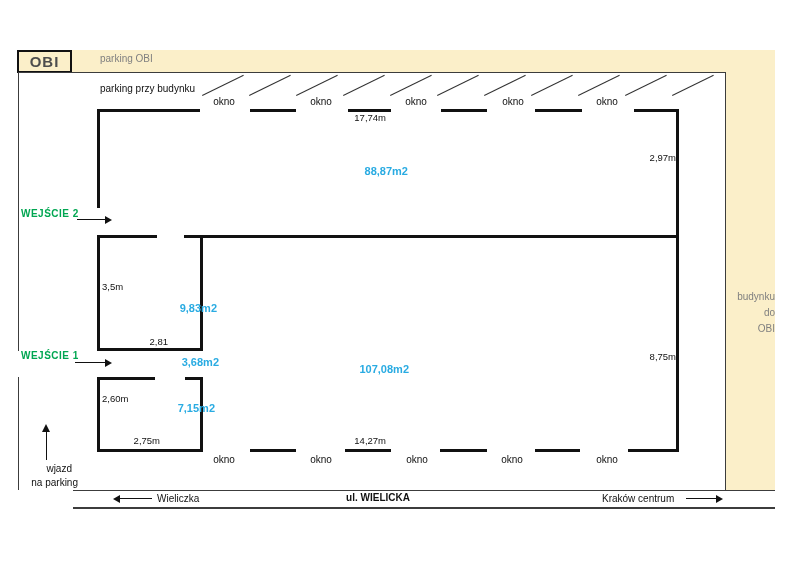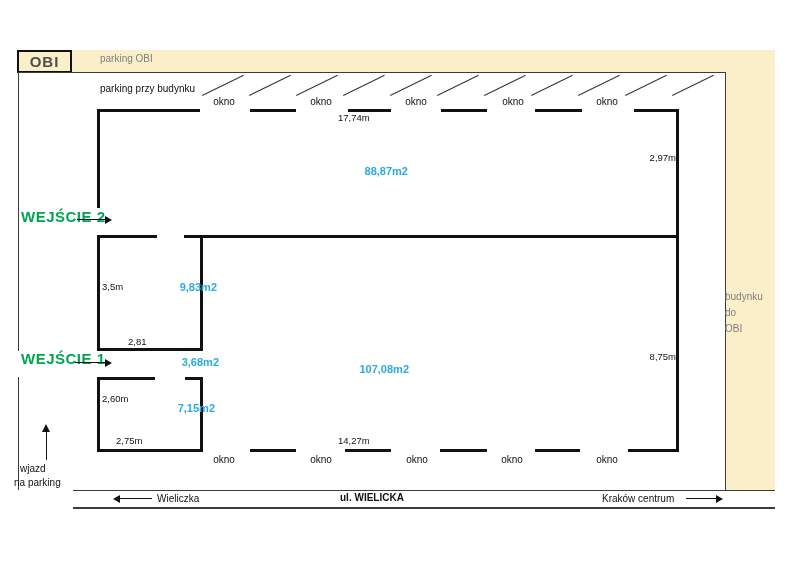--- a/index.html
+++ b/index.html
@@ -7,23 +7,23 @@
     position:relative;width:800px;height:566px;background:#ffffff;
     font-family:"Liberation Sans",sans-serif;overflow:hidden;border-radius:16px;
   }
   .abs{position:absolute;}
   .wall{position:absolute;background:#111;}
   .bline{position:absolute;background:#3c3c3c;}
   .stripe{position:absolute;height:1px;background:#333;transform:rotate(-26deg);transform-origin:0 0;}
   .t10{font-size:10px;color:#111;line-height:1.2;white-space:nowrap;}
   .dim{position:absolute;font-size:9.5px;color:#111;white-space:nowrap;}
   .cyan{position:absolute;font-size:11px;font-weight:bold;color:#29ABE2;white-space:nowrap;text-align:right;}
-  .green{position:absolute;font-size:15px;font-weight:bold;color:#00A651;white-space:nowrap;letter-spacing:.5px;}
+  .green{position:absolute;font-size:10px;font-weight:bold;color:#00A651;white-space:nowrap;letter-spacing:.5px;}
   .gray{color:#808080;}
-  .ctr{text-align:left;}
+  .ctr{text-align:right;}
   .beige{background:#FBEFC9;}
   .okno{position:absolute;font-size:10px;color:#111;width:30px;text-align:center;white-space:nowrap;}
   .ah-right{position:absolute;width:0;height:0;border-left:7px solid #111;border-top:4px solid transparent;border-bottom:4px solid transparent;}
   .ah-left{position:absolute;width:0;height:0;border-right:7px solid #111;border-top:4px solid transparent;border-bottom:4px solid transparent;}
   .ah-up{position:absolute;width:0;height:0;border-bottom:8px solid #111;border-left:4px solid transparent;border-right:4px solid transparent;}
   .aline{position:absolute;height:1px;background:#111;}
   #obi-box{
     position:absolute;left:17px;top:50px;width:55px;height:23px;box-sizing:border-box;
     border:2px solid #111;background:#FBEFC9;display:flex;align-items:center;justify-content:center;
     font-size:15px;font-weight:bold;color:#4d4d4d;letter-spacing:1px;
@@ -110,21 +110,21 @@
   <div class="dim ctr" style="left:338px;top:112px;width:48px;">17,74m</div>
   <div class="dim" style="left:642px;top:152px;width:34px;text-align:right;">2,97m</div>
   <div class="dim" style="left:102px;top:281px;">3,5m</div>
   <div class="dim ctr" style="left:128px;top:336px;width:40px;">2,81</div>
   <div class="dim" style="left:102px;top:393px;">2,60m</div>
   <div class="dim ctr" style="left:116px;top:435px;width:44px;">2,75m</div>
   <div class="dim ctr" style="left:338px;top:435px;width:48px;">14,27m</div>
   <div class="dim" style="left:642px;top:351px;width:34px;text-align:right;">8,75m</div>
 
   <div class="cyan" style="left:328px;top:165px;width:80px;">88,87m2</div>
-  <div class="cyan" style="left:137px;top:281px;width:80px;">9,83m2</div>
+  <div class="cyan" style="left:137px;top:302px;width:80px;">9,83m2</div>
   <div class="cyan" style="left:139px;top:356px;width:80px;">3,68m2</div>
   <div class="cyan" style="left:135px;top:402px;width:80px;">7,15m2</div>
   <div class="cyan" style="left:329px;top:363px;width:80px;">107,08m2</div>
 
 
   <div class="green" style="left:21px;top:208px;">WEJŚCIE 2</div>
   <div class="aline" style="left:77px;top:219px;width:28px;"></div>
   <div class="ah-right" style="left:105px;top:216px;"></div>
 
   <div class="green" style="left:21px;top:350px;">WEJŚCIE 1</div>

